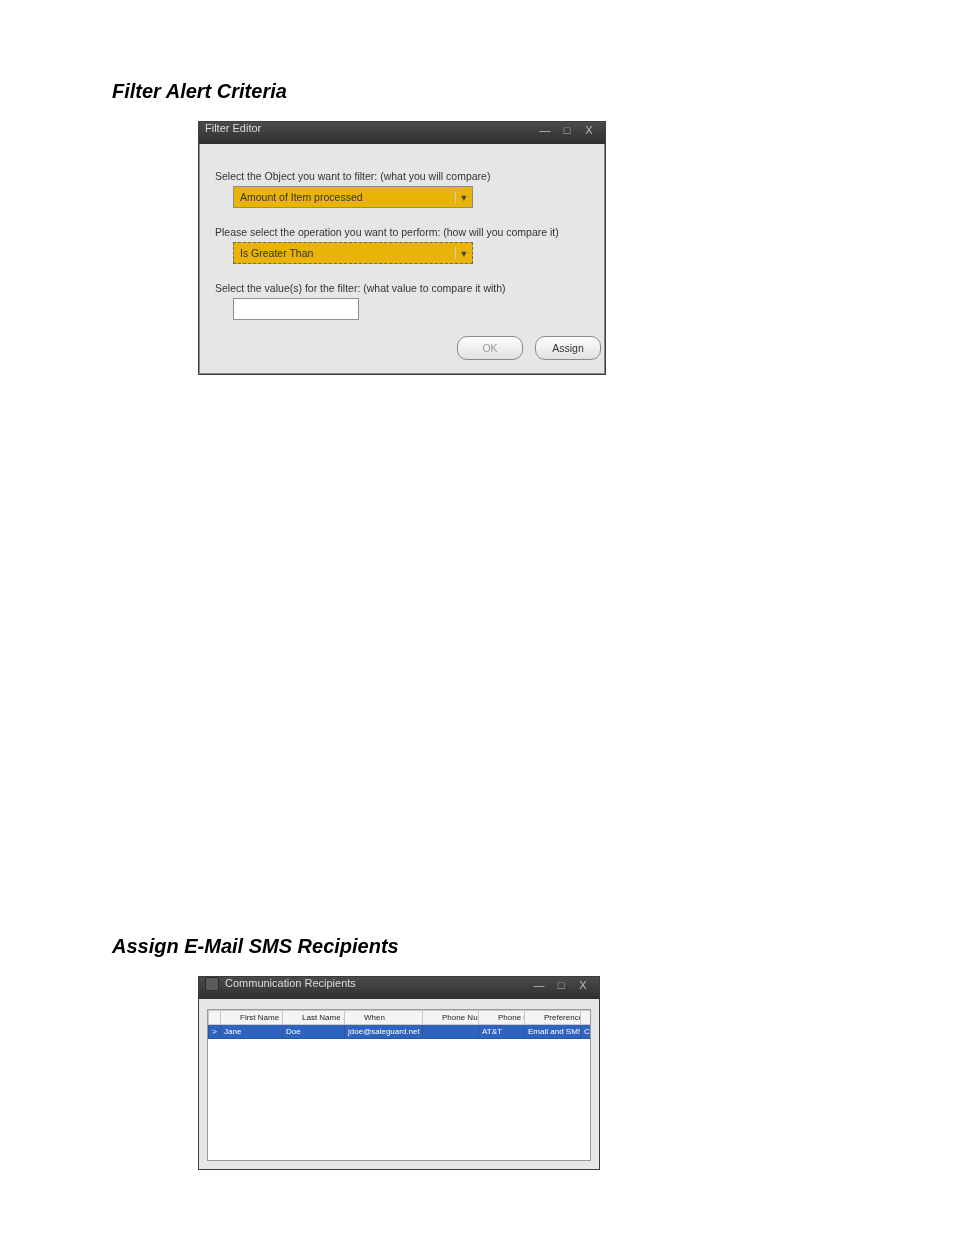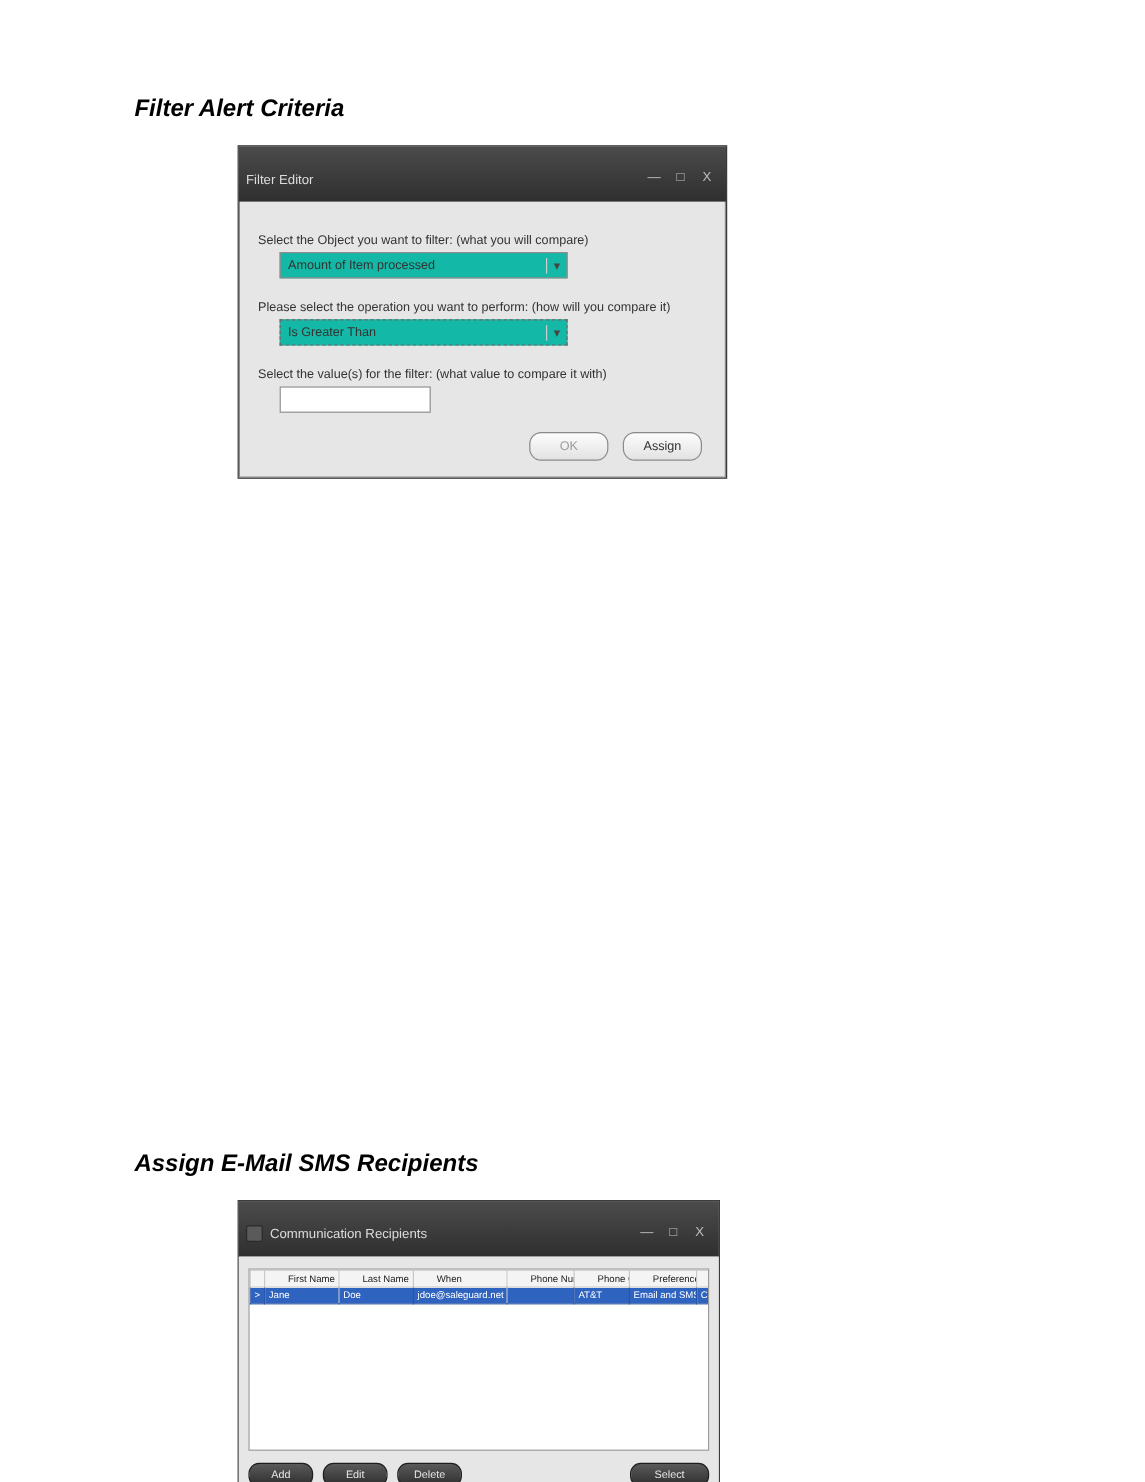--- a/index.html
+++ b/index.html
@@ -1,27 +1,27 @@
 <!DOCTYPE html>
 <html><head>
 <meta charset="utf-8">
 <style>
 html,body{margin:0;padding:0;font-family:Arial,Helvetica,sans-serif;background:#fff;color:#000}
 .page{width:954px;min-height:1235px;position:relative;margin:0 auto;box-sizing:border-box;padding:80px 0 0 0}
 .heading{font-family:Arial,Helvetica,sans-serif;font-weight:900;font-style:italic;font-size:20px;margin:0 0 18px 112px}
 
 .win{border:1px solid #3b3b3b;background:#e6e6e6;box-shadow:0 0 0 1px #8a8a8a inset}
 .win1{width:406px;margin:0 auto 0 198px;}
-.titlebar{height:22px;background:linear-gradient(#4b4b4b,#2f2f2f);color:#dcdcdc;font-size:11px;display:flex;align-items:flex-end;padding:12px 6px;position:relative}
+.titlebar{height:22px;background:linear-gradient(#4b4b4b,#2f2f2f);color:#dcdcdc;font-size:11px;display:flex;align-items:flex-start;padding:0 6px;position:relative}
 .titlebar .ticon{width:12px;height:12px;margin-right:6px;background:#5a5a5a;border:1px solid #2a2a2a;border-radius:2px}
 .titlebar .spacer{flex:1}
 .tbtn{width:20px;height:16px;margin-left:2px;color:#bfbfbf;font-size:11px;text-align:center;line-height:16px}
-.body1{padding:18px 16px 14px 16px;font-size:10.5px;color:#333}
+.body1{padding:18px 0 14px 16px;font-size:10.5px;color:#333}
 .lbl{margin:8px 0 4px 0}
-.combo{display:flex;align-items:center;height:20px;border:1px solid #8d8d8d;background:#14b8a6;width:238px;margin-left:18px;font-size:10.5px}
+.combo{display:flex;align-items:center;height:20px;border:1px solid #8d8d8d;background:#eab308;width:238px;margin-left:18px;font-size:10.5px}
 .combo .ctxt{flex:1;padding:0 6px;white-space:nowrap;overflow:hidden}
 .combo .carrow{width:16px;text-align:center;color:#444;border-left:1px solid #ccc}
 .combo.dashed{border:1px dashed #6a6a6a}
 .textin{height:20px;border:1px solid #8d8d8d;background:#fff;width:124px;margin-left:18px}
 .btnrow{margin-top:16px;display:flex;gap:12px;justify-content:flex-end;padding-right:4px}
 .btn{min-width:64px;height:22px;border:1px solid #8a8a8a;border-radius:10px;background:linear-gradient(#fdfdfd,#e2e2e2);font-size:10.5px;display:flex;align-items:center;justify-content:center;color:#333}
 .btn.disabled{color:#9a9a9a}
 .gap{height:560px}
 
 .win2{width:400px;margin:0 auto 0 198px}
@@ -120,23 +120,16 @@
               <td>Doe</td>
               <td>jdoe@saleguard.net</td>
               <td></td>
               <td>AT&amp;T</td>
               <td>Email and SMS</td>
               <td>Contact</td>
             </tr>
           </tbody>
         </table>
       </div>
-      <div class="footerrow">
-        <div class="btn2">Add</div>
-        <div class="btn2">Edit</div>
-        <div class="btn2">Delete</div>
-        <span class="spacer"></span>
-        <div class="btn2" style="min-width:64px">Select</div>
-      </div>
     </div>
   </div>
 
 </div>
 
 </body></html>

